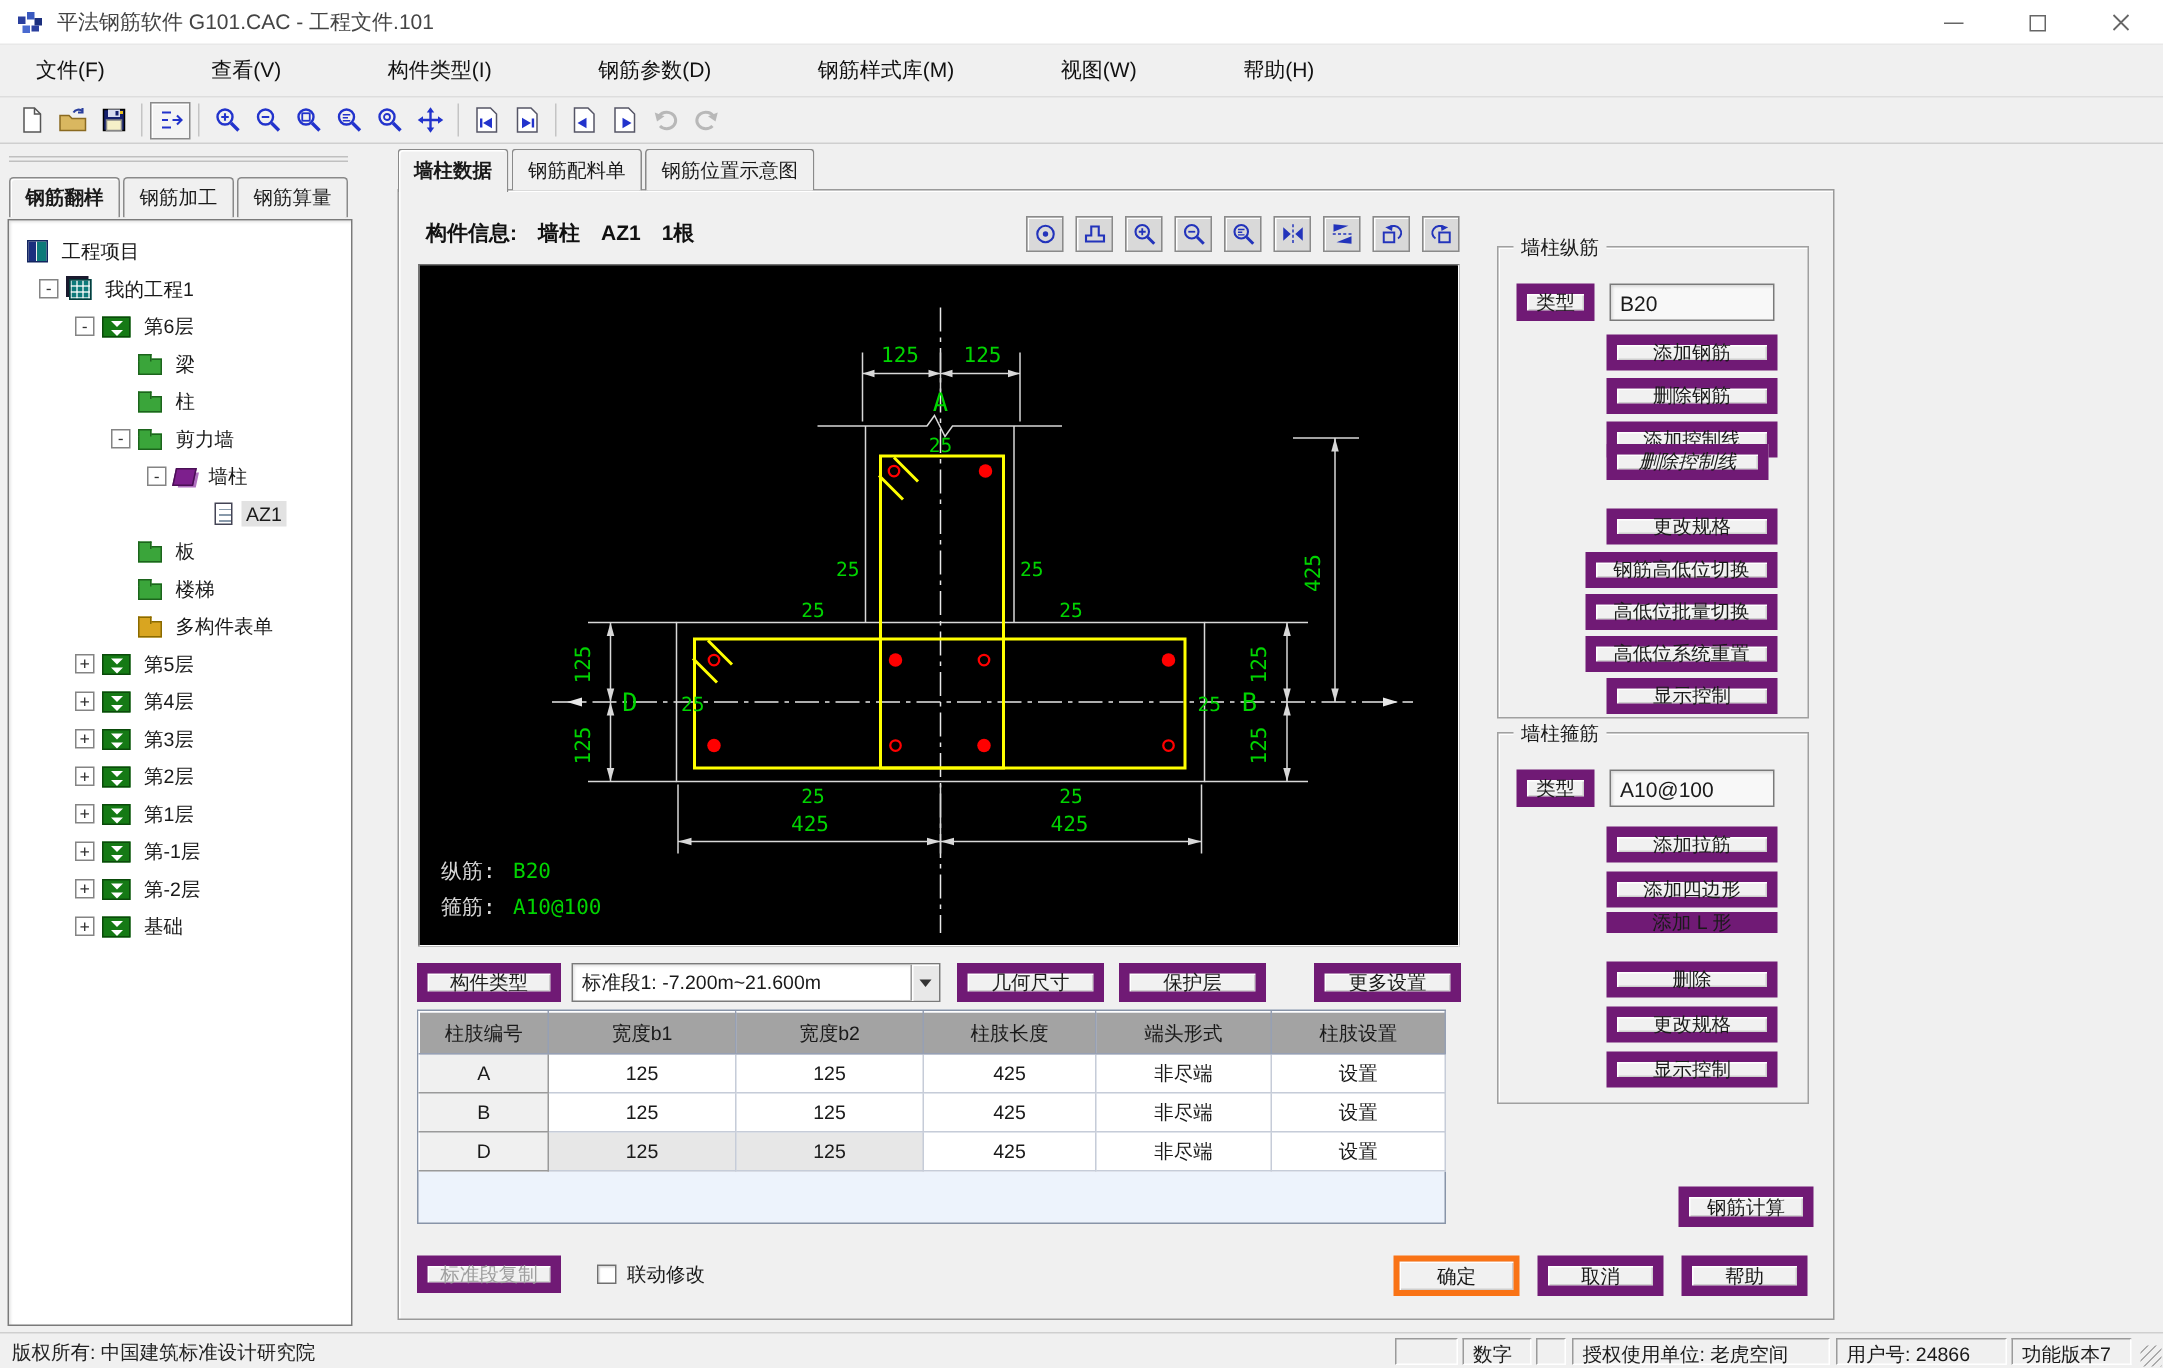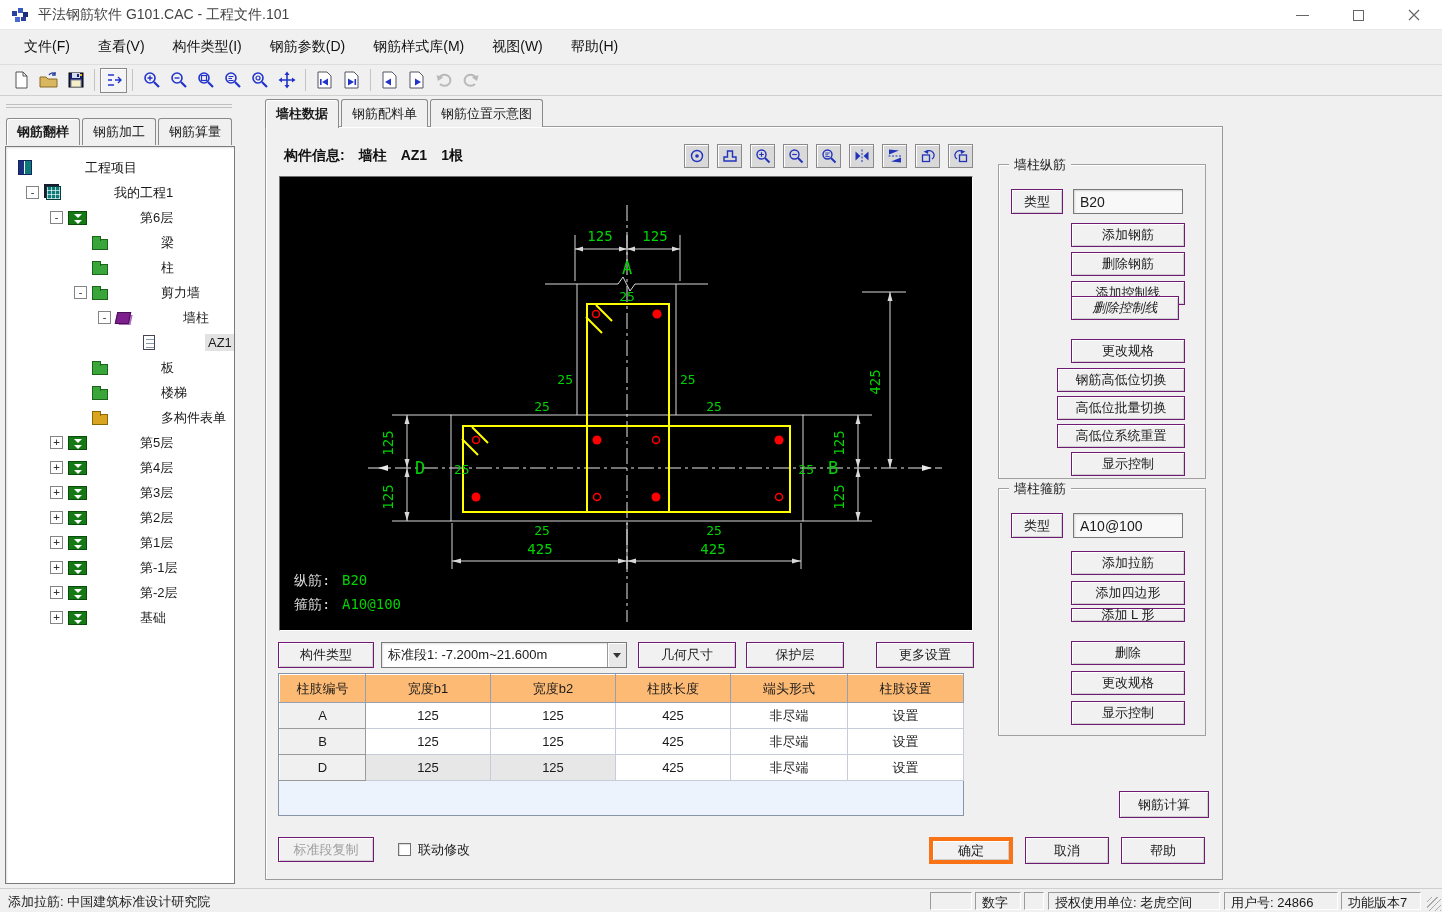--- a/index.html
+++ b/index.html
@@ -9,40 +9,40 @@
   
   .titlebar { position:absolute; left:0; top:0; width:1442px; height:30px; background:#ffffff; border-bottom:1px solid #e8e8e8; display:flex; align-items:center; }
   .app-logo { width:20px; height:20px; margin:0 8px 0 10px; }
   .title-text { color:#444; font-size:14px; }
   .win-controls { position:absolute; right:0; top:0; height:30px; display:flex; }
   .win-btn { width:56px; height:30px; display:flex; align-items:center; justify-content:center; }
   .min-glyph { width:13px; height:0; border-top:1px solid #666; }
   .max-glyph { width:11px; height:11px; border:1px solid #666; }
 
   
-  .menubar { position:absolute; left:0; top:30px; width:1442px; height:34px; background:#f0f0f0; display:flex; align-items:center; padding-left:10px; }
+  .menubar { position:absolute; left:0; top:30px; width:1442px; height:34px; background:#f0f0f0; display:flex; align-items:center; padding-left:10px;gap:43px; }
   .menu-item { padding:4px 14px; font-size:14px; color:#111; }
 
   
   .toolbar { position:absolute; left:0; top:64px; width:1442px; height:32px; background:#f0f0f0; border-top:1px solid #ddd; border-bottom:1px solid #cfcfcf; display:flex; align-items:center; padding-left:8px; }
   .tb-btn { width:27px; height:25px; display:flex; align-items:center; justify-content:center; }
   .tb-btn.framed { border:1px solid #8a8a8a; background:#f4f4f4; box-shadow:inset 1px 1px 0 #fff; }
   .tb-sep { width:1px; height:22px; background:#c4c4c4; margin:0 5px; }
 
   
   .side-grip { position:absolute; left:6px; width:226px; height:0; border-top:1px solid #c0c0c0; }
   .side-tabs { position:absolute; left:6px; top:118px; height:27px; display:flex; }
   .tab { border:1px solid #8a8a8a; border-bottom:none; border-radius:3px 3px 0 0; background:#f0f0f0; padding:4px 10px 3px; margin-right:2px; font-size:13px; position:relative; white-space:nowrap; }
   .tab.active { box-shadow:inset 1px 1px 0 #fff; z-index:3; padding-bottom:5px; font-weight:bold; }
   .tree-box { position:absolute; left:5px; top:146px; width:230px; height:738px; background:#fff; border:1px solid #7a7a7a; box-shadow:inset 1px 1px 2px rgba(0,0,0,.12); padding-top:8px; overflow:hidden; z-index:2; }
   .trow { height:25px; display:flex; align-items:center; white-space:nowrap; }
   .tbox { width:13px; height:13px; border:1px solid #848484; background:#fff; color:#333; font-size:11px; line-height:11px; text-align:center; flex:none; margin-right:5px; font-family:"DejaVu Sans Mono",monospace; }
   .tsp { width:18px; flex:none; }
   .ticon { flex:none; margin-right:6px; position:relative; display:inline-block; }
-  .tlabel { font-size:13px; padding:1px 3px;margin-left:44px; }
+  .tlabel { font-size:13px; padding:1px 3px; }
   .tlabel.sel { background:#e2e2e2; }
   .ic-project { width:14px; height:15px; background:linear-gradient(90deg,#1b2f7e 0 5px,#f0f0f0 5px 6px,#0d7a7a 6px 14px); border:1px solid #12255f; }
   .ic-building { width:15px; height:14px; background:#0d7a7a; border:1px solid #063c3c; background-image:repeating-linear-gradient(0deg,rgba(255,255,255,.65) 0 1px,transparent 1px 4px),repeating-linear-gradient(90deg,rgba(255,255,255,.65) 0 1px,transparent 1px 4px); box-shadow:-2px -2px 0 0 #1a1a2e; margin-left:2px; }
   .ic-floor { width:19px; height:14px; background:#157a15; border:1px solid #titre; border:1px solid #0a4a0a; }
   .ic-floor::before, .ic-floor::after { content:""; position:absolute; left:5px; width:0; height:0; border-left:4px solid transparent; border-right:4px solid transparent; border-top:4px solid #fff; }
   .ic-floor::before { top:2px; }
   .ic-floor::after { top:8px; }
   .ic-folder { width:16px; height:11px; background:#3aa53a; border:1px solid #1c641c; margin-top:3px; }
   .ic-folder::before { content:""; position:absolute; left:-1px; top:-4px; width:7px; height:4px; background:#3aa53a; border:1px solid #1c641c; border-bottom:none; }
   .ic-folder.yellow { background:#d9a520; border-color:#8a6a00; }
@@ -56,36 +56,36 @@
   .main-tabs .tab.active { padding-bottom:6px; margin-bottom:-1px; }
   .panel { position:absolute; left:265px; top:126px; width:958px; height:754px; background:#f0f0f0; border:1px solid #9a9a9a; box-shadow:inset 1px 1px 0 #fff; z-index:2; }
 
   .info-row { position:absolute; left:18px; top:20px; font-size:14px; font-weight:bold; color:#111; }
   .info-row span { margin-right:14px; }
   .cv-btn { position:absolute; top:17px; width:25px; height:24px; background:#d9d9d9; border:1px solid #8a8a8a; box-shadow:inset 1px 1px 0 #fff; display:flex; align-items:center; justify-content:center; }
 
   .canvas { position:absolute; left:13px; top:49px; width:694px; height:455px; background:#000; border:1px solid; border-color:#707070 #fff #fff #707070; }
 
   
-  .btn { position:absolute; background:#f1f1f1; border:1px solid #701a75; box-shadow:inset 1px 1px 0 #fff, inset -1px -1px 0 #cfcfcf; text-align:center; font-size:13px; display:flex; align-items:center; justify-content:center; white-space:nowrap; }
+  .btn { position:absolute; background:#f1f1f1; border:7px solid #701a75; box-shadow:inset 1px 1px 0 #fff, inset -1px -1px 0 #cfcfcf; text-align:center; font-size:13px; display:flex; align-items:center; justify-content:center; white-space:nowrap; }
   .btn.disabled { color:#9f9f9f; }
   .btn.default { border:4px solid #f97316; }
   .field { position:absolute; background:#f8f8f8; border:1px solid #7a7a7a; box-shadow:inset 1px 1px 2px rgba(0,0,0,.14); font-size:14px; display:flex; align-items:center; padding-left:6px; }
 
   .groupbox { position:absolute; border:1px solid #a0a0a0; box-shadow:inset 1px 1px 0 #fff; }
   .group-title { position:absolute; top:-9px; left:10px; background:#f0f0f0; padding:0 5px; font-size:13px; }
 
   .combo { position:absolute; background:#fff; border:1px solid #7a7a7a; box-shadow:inset 1px 1px 2px rgba(0,0,0,.12); display:flex; align-items:center; }
   .combo-text { flex:1; padding-left:6px; font-size:13px; white-space:nowrap; overflow:hidden; }
   .combo-btn { width:19px; height:100%; background:#e8e8e8; border-left:1px solid #9a9a9a; box-shadow:inset 1px 1px 0 #fff; display:flex; align-items:center; justify-content:center; }
   .caret-down { width:0; height:0; border-left:4px solid transparent; border-right:4px solid transparent; border-top:5px solid #333; }
 
   .table-wrap { position:absolute; left:12px; top:546px; width:686px; height:143px; border:1px solid #8894a8; background:#edf3fc; }
   table.grid { border-collapse:collapse; width:684px; table-layout:fixed; }
-  .grid th { height:28px; background:#fdba74; border:1px solid; border-color:#fff #96a0b4 #96a0b4 #fff; font-weight:normal; font-size:13px; }
+  .grid th { height:28px; background:#a3a3a3; border:1px solid; border-color:#fff #96a0b4 #96a0b4 #fff; font-weight:normal; font-size:13px; }
   .grid td { height:26px; background:#fff; border:1px solid #c6ccd8; text-align:center; font-size:13px; }
   .grid td.rowhdr { background:#f0f0f0; border-color:#fff #9a9a9a #9a9a9a #fff; }
   .grid td.selcell { background:#e7e7e7; }
 
   .checkbox { position:absolute; width:13px; height:13px; background:#fff; border:1px solid #707070; box-shadow:inset 1px 1px 1px rgba(0,0,0,.15); }
 
   
   .statusbar { position:absolute; left:0; top:888px; width:1442px; height:24px; background:#f0f0f0; border-top:1px solid #cfcfcf; font-size:13px; }
   .sb-text { position:absolute; left:8px; top:4px; color:#222; }
   .sb-pane { position:absolute; top:3px; height:18px; border:1px solid; border-color:#9a9a9a #fff #fff #9a9a9a; padding:1px 6px; white-space:nowrap; font-size:13px; }
@@ -608,21 +608,21 @@
 
   <div class="btn disabled" style="left:12px; top:710px; width:96px; height:25px;">标准段复制</div>
   <div class="checkbox" style="left:132px; top:716px;"></div>
   <span style="position:absolute; left:152px; top:714px;">联动修改</span>
   <div class="btn default" style="left:663px; top:710px; width:84px; height:27px;">确定</div>
   <div class="btn" style="left:759px; top:710px; width:84px; height:27px;">取消</div>
   <div class="btn" style="left:855px; top:710px; width:84px; height:27px;">帮助</div>
 </div>
 
 <div class="statusbar">
-  <span class="sb-text">添加拉筋: 中国建筑标准设计研究院</span>
+  <span class="sb-text">版权所有: 中国建筑标准设计研究院</span>
   <div class="sb-pane" style="left:930px; width:42px;"></div>
   <div class="sb-pane" style="left:975px; width:46px;">数字</div>
   <div class="sb-pane" style="left:1024px; width:20px;"></div>
   <div class="sb-pane" style="left:1048px; width:172px;">授权使用单位: 老虎空间</div>
   <div class="sb-pane" style="left:1224px; width:114px;">用户号: 24866</div>
   <div class="sb-pane" style="left:1341px; width:80px;">功能版本7</div>
   <div class="sb-grip"></div>
 </div>
 
 </body></html>

